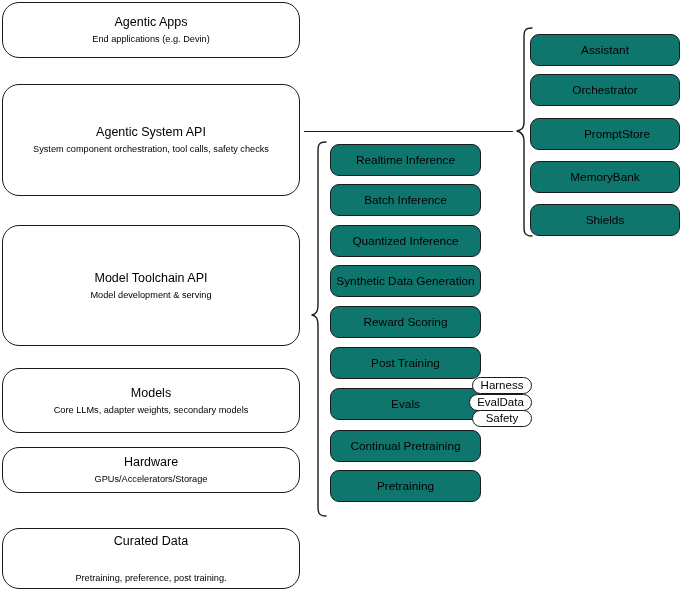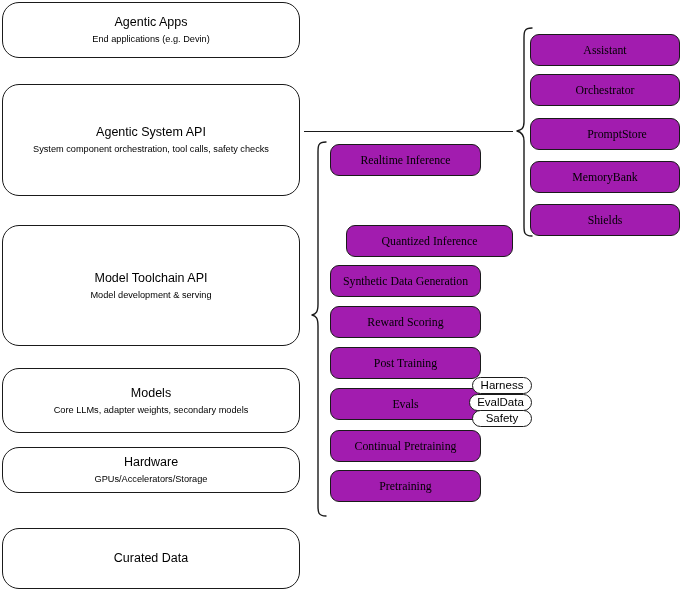--- a/index.html
+++ b/index.html
@@ -41,25 +41,24 @@
     line-height: 12px;
     color: #000000;
     margin-top: 3px;
     white-space: nowrap;
   }
   .stack-box {
     position: absolute;
     box-sizing: border-box;
     border: 1.5px solid #1a1a1a;
     border-radius: 9px;
-    background: #a21caf;
+    background: #0f766e;
     display: flex;
     align-items: center;
     justify-content: center;
-    font-family: Liberation Serif, serif;
   }
   .stack-box .label {
     font-size: 11.8px;
     line-height: 14px;
     color: #000000;
     white-space: nowrap;
   }
   .pill {
     position: absolute;
     box-sizing: border-box;
@@ -117,20 +116,21 @@
     <div class="subtitle">Core LLMs, adapter weights, secondary models</div>
   </div>
 
   <div class="box" style="left:2px; top:447px; width:298px; height:46px;">
     <div class="title">Hardware</div>
     <div class="subtitle">GPUs/Accelerators/Storage</div>
   </div>
 
   <div class="box" style="left:2px; top:528px; width:298px; height:61px;gap:20px;">
     <div class="title">Curated Data</div>
+    <div class="subtitle">Pretraining, preference, post training.</div>
   </div>
 
   <div class="connector" style="left:304px; top:131px; width:209px; height:1.4px;"></div>
 
   <svg class="brace" style="left:300px; top:140px;" width="28" height="380" viewBox="0 0 28 380">
     <path d="M 26 2
              C 18 2, 18 6, 18 12
              L 18 164
              C 18 172, 16 174, 12 175
              C 16 176, 18 178, 18 186
@@ -144,21 +144,24 @@
              L 14 96
              C 14 103, 11 104, 7 105
              C 11 106, 14 108, 14 115
              L 14 200
              C 14 206, 14 210, 22 210"></path>
   </svg>
 
   <div class="stack-box" style="left:330px; top:144px; width:151px; height:32px;">
     <span class="label">Realtime Inference</span>
   </div>
-  <div class="stack-box" style="left:346px; top:225px; width:167px; height:32px;">
+  <div class="stack-box" style="left:330px; top:184px; width:151px; height:32px;">
+    <span class="label">Batch Inference</span>
+  </div>
+  <div class="stack-box" style="left:330px; top:225px; width:151px; height:32px;">
     <span class="label">Quantized Inference</span>
   </div>
   <div class="stack-box" style="left:330px; top:265px; width:151px; height:32px;">
     <span class="label">Synthetic Data Generation</span>
   </div>
   <div class="stack-box" style="left:330px; top:306px; width:151px; height:32px;">
     <span class="label">Reward Scoring</span>
   </div>
   <div class="stack-box" style="left:330px; top:347px; width:151px; height:32px;">
     <span class="label">Post Training</span>

